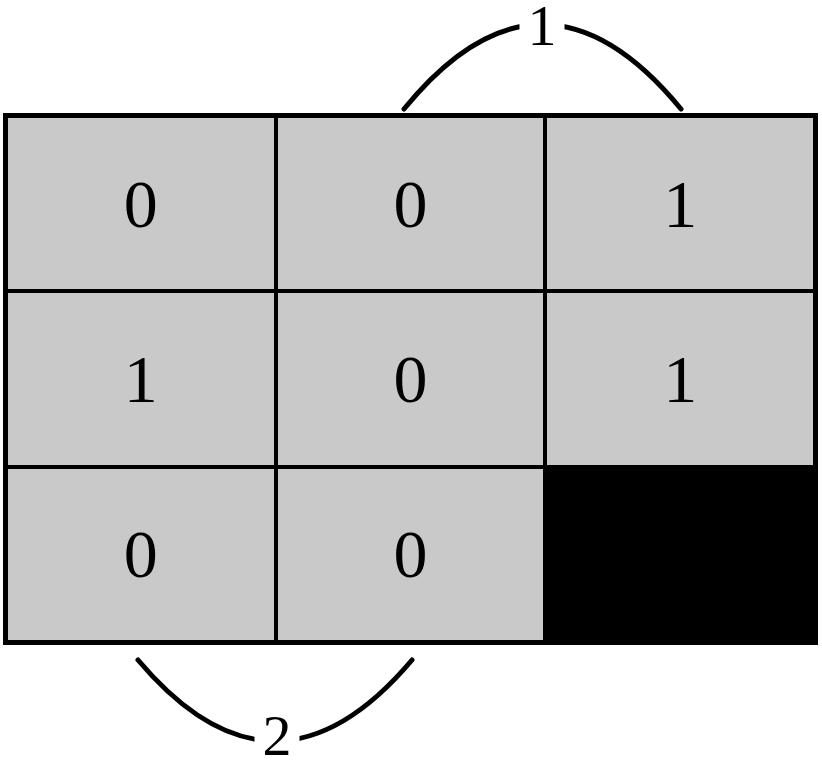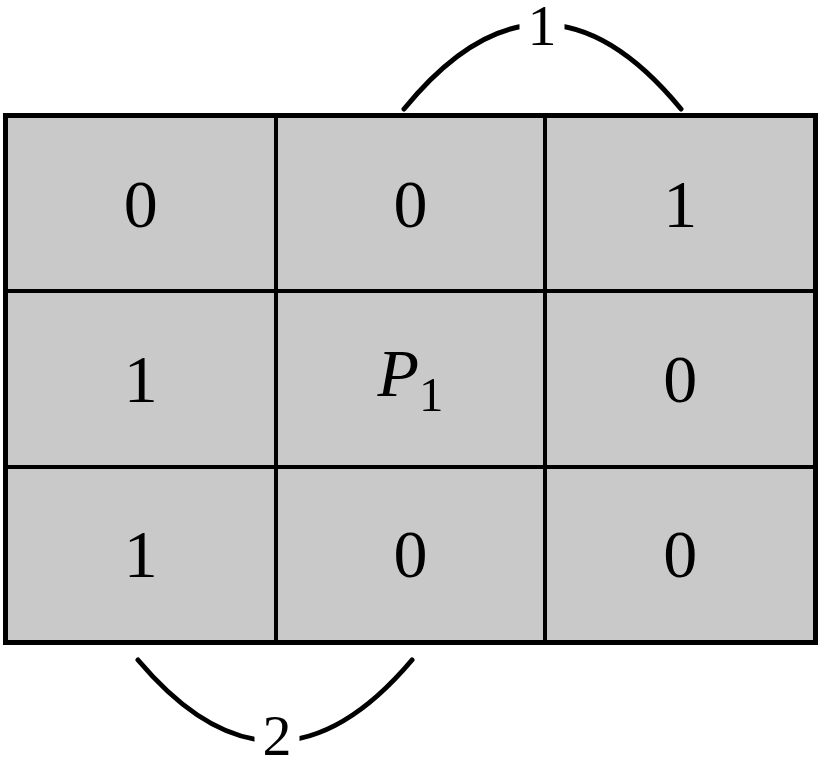--- a/index.html
+++ b/index.html
@@ -94,23 +94,20 @@
     <div class="cell">
       <span class="cell-text">0</span>
     </div>
     <div class="cell">
       <span class="cell-text">1</span>
     </div>
     <div class="cell">
       <span class="cell-text">1</span>
     </div>
     <div class="cell">
-      <span class="cell-text"><i class="var">P</i><sub class="subscript">1</sub></span>
-    </div>
-    <div class="cell">
       <span class="cell-text">0</span>
     </div>
     <div class="cell">
       <span class="cell-text">1</span>
     </div>
     <div class="cell">
       <span class="cell-text">0</span>
     </div>
     <div class="cell">
       <span class="cell-text">0</span>

